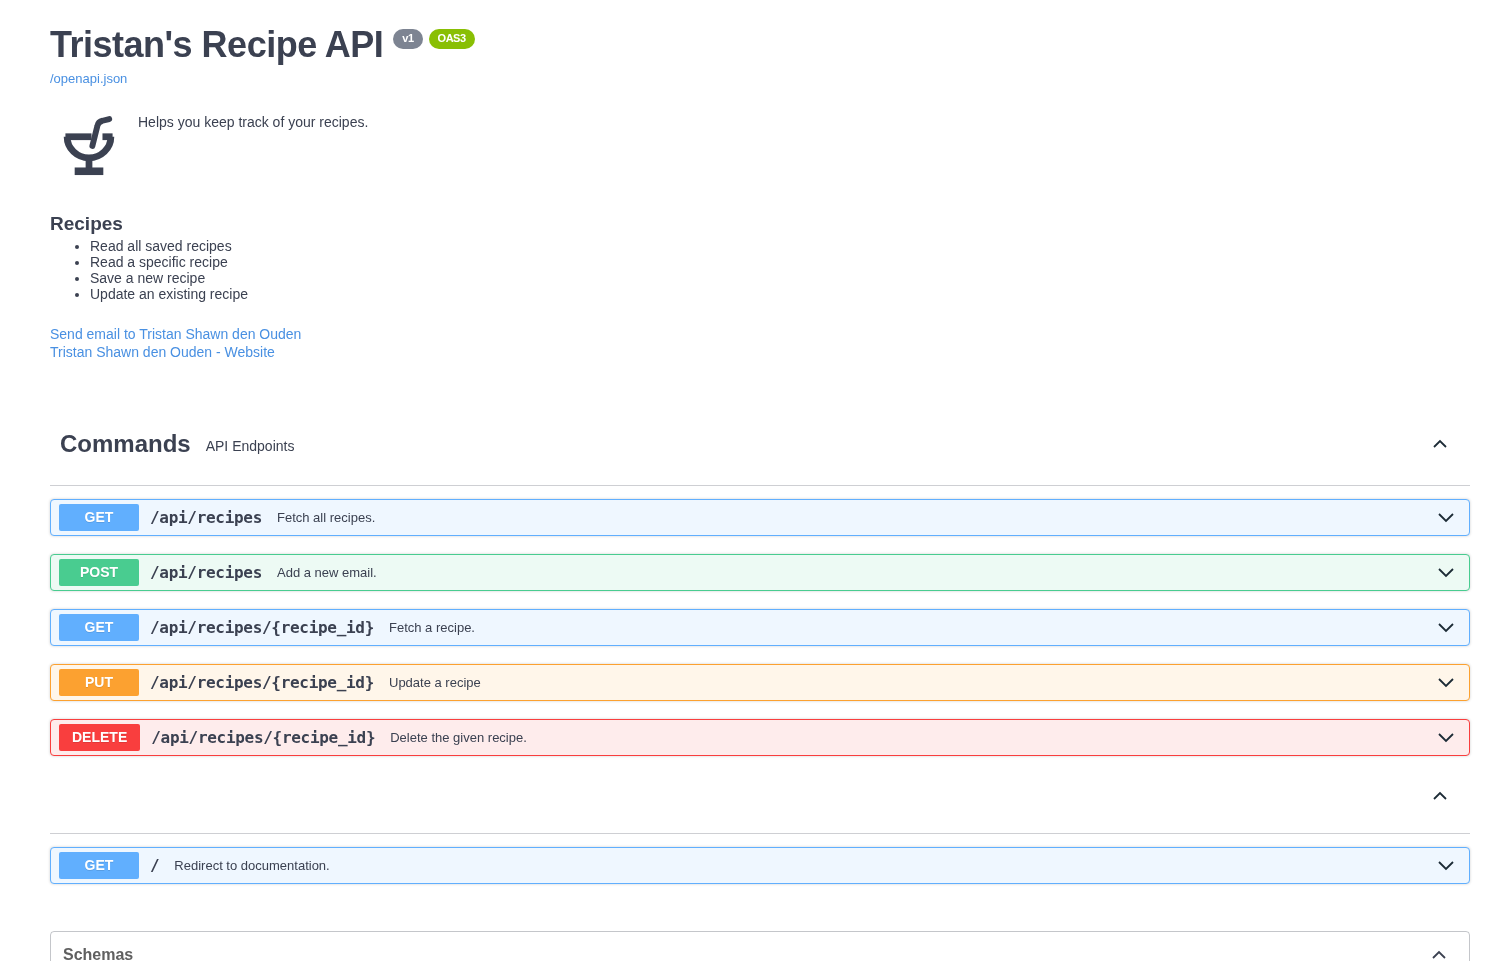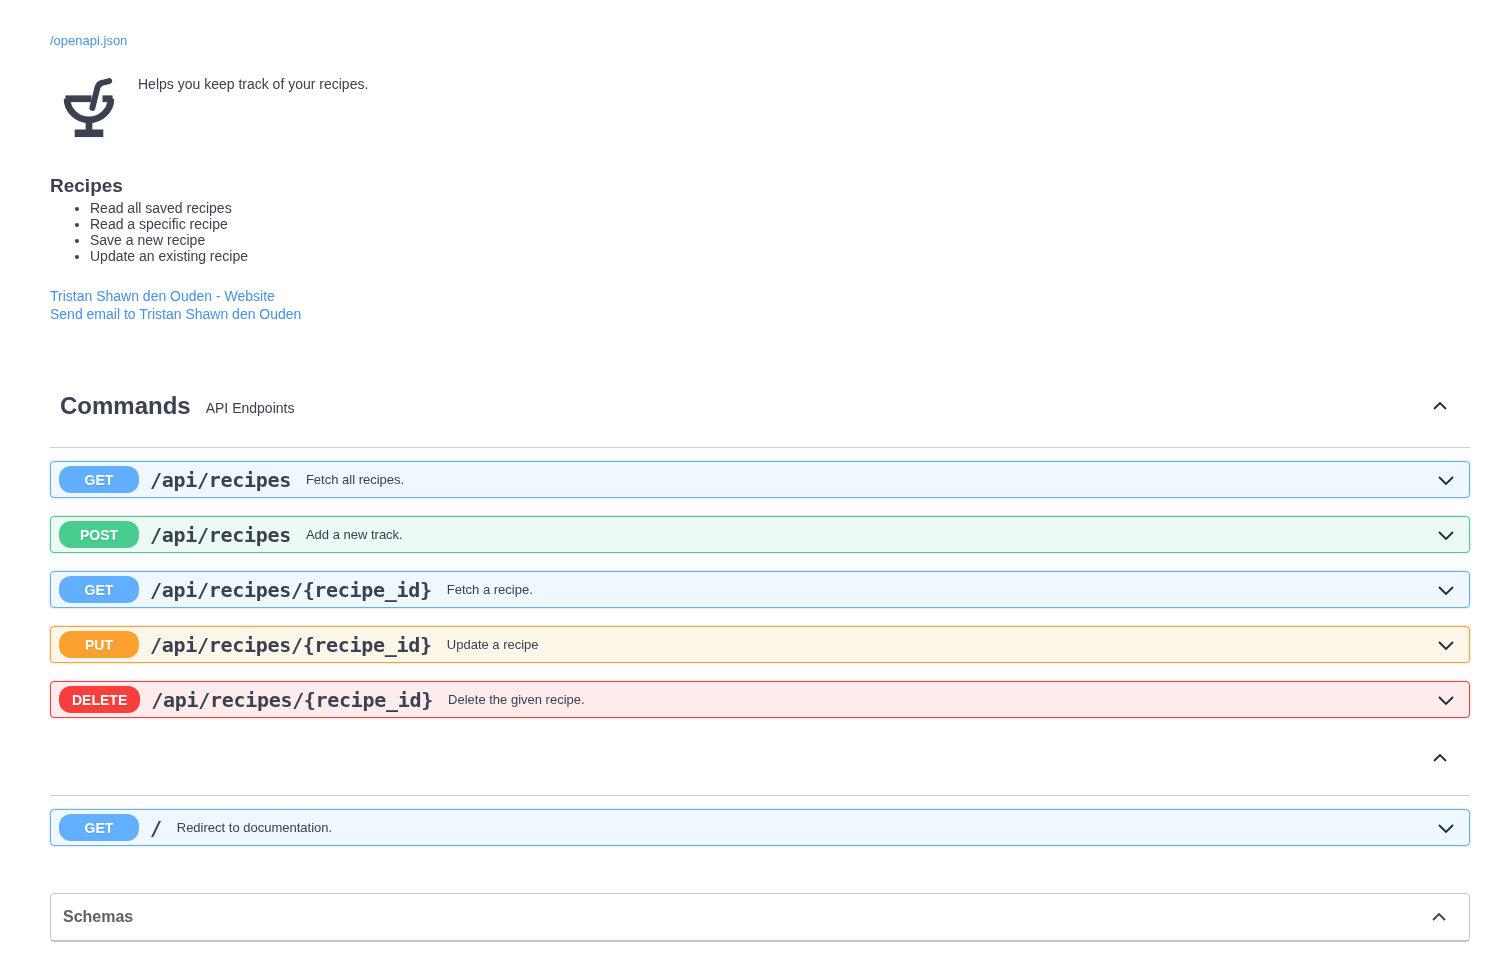--- a/index.html
+++ b/index.html
@@ -49,42 +49,47 @@
     border: 1px solid var(--mc, #61affe);
     background: var(--mb, #eff7ff);
     border-radius: 4px;
     box-shadow: 0 0 3px rgba(0,0,0,.19);
     cursor: pointer;
   }
   .opblock-method {
     display: inline-flex; align-items: center; justify-content: center;
     min-width: 80px; height: 27px; padding: 0 13px;
     background: var(--mc, #61affe); color: #fff;
-    font-size: 14px; font-weight: 700; border-radius: 12px;
+    font-size: 14px; font-weight: 700; border-radius: 2px;
     text-shadow: 0 1px 0 rgba(0,0,0,.1);
   }
   .opblock-path { margin-left: 11px; font-family: "DejaVu Sans Mono", monospace;
-                  font-size: 20px; font-weight: 600; letter-spacing: -0.3px; }
+                  font-size: 16px; font-weight: 600; letter-spacing: -0.3px; }
   .opblock-desc { margin-left: 15px; font-size: 13px; }
   .op-arrow { margin-left: auto; display: flex; align-items: center; background: none; border: none; cursor: pointer; padding: 0 2px; }
 
   
   .models { margin-top: 47px; border: 1px solid rgba(59,65,81,.3); border-radius: 4px; }
   .models h4 { display: flex; align-items: center; cursor: pointer;
                padding: 13px 20px 13px 12px; font-size: 16px; font-weight: 700; color: #606060;
                border-bottom: 1px solid rgba(59,65,81,.3); }
 
   svg.chev { display: block; }
 </style>
 </head>
 <body>
 
 <div class="wrapper">
 
   <div class="info">
+    <div class="title-row">
+      <h1 class="api-title">
+        <span>Tristan's Recipe API</span><span class="badge version">v1</span><span class="badge oas">OAS3</span>
+      </h1>
+    </div>
     <a class="spec-link" href="#">/openapi.json</a>
 
     <div class="desc-line">
       <span class="drink-icon">
         <svg width="54" height="64" viewBox="0 0 64 76" fill="none">
           <path d="M6 27 a26 25 0 0 0 52 0" stroke="#3b4151" stroke-width="8"></path>
           <line x1="4" y1="27" x2="35" y2="27" stroke="#3b4151" stroke-width="8"></line>
           <line x1="48" y1="27" x2="60" y2="27" stroke="#3b4151" stroke-width="8"></line>
           <path d="M36 38 L42 14 Q43 9 48 8 L56 6" stroke="#3b4151" stroke-width="7" stroke-linecap="round" stroke-linejoin="round"></path>
           <line x1="32" y1="50" x2="32" y2="66" stroke="#3b4151" stroke-width="8"></line>
@@ -97,22 +102,22 @@
     <h2 class="recipes-heading">Recipes</h2>
 
     <ul class="feature-list">
       <li>Read all saved recipes</li>
       <li>Read a specific recipe</li>
       <li>Save a new recipe</li>
       <li>Update an existing recipe</li>
     </ul>
 
     <div class="contact-links">
+      <a href="#">Send email to Tristan Shawn den Ouden</a>
       <a href="#">Tristan Shawn den Ouden - Website</a>
-      <a href="#">Send email to Tristan Shawn den Ouden</a>
     </div>
   </div>
 
   <section class="tag-section">
     <div class="opblock-tag">
       <h3>
         <span>Commands</span>
         <small>API Endpoints</small>
       </h3>
       <button class="tag-arrow">
@@ -134,21 +139,21 @@
             <svg class="chev" width="22" height="20" viewBox="0 0 22 20">
                 <path d="M4 7 L11 14 L18 7" stroke="#1c2b36" stroke-width="1.8" fill="none"></path>
               </svg>
           </span>
         </button>
       </div>
 
       <div class="opblock" style="--mc: #49cc90; --mb: #edfaf4;">
         <span class="opblock-method">POST</span>
         <span class="opblock-path">/api/recipes</span>
-        <span class="opblock-desc">Add a new track.</span>
+        <span class="opblock-desc">Add a new email.</span>
         <button class="op-arrow">
           <span>
             <svg class="chev" width="22" height="20" viewBox="0 0 22 20">
                 <path d="M4 7 L11 14 L18 7" stroke="#1c2b36" stroke-width="1.8" fill="none"></path>
               </svg>
           </span>
         </button>
       </div>
 
       <div class="opblock" style="--mc: #61affe; --mb: #eff7ff;">

